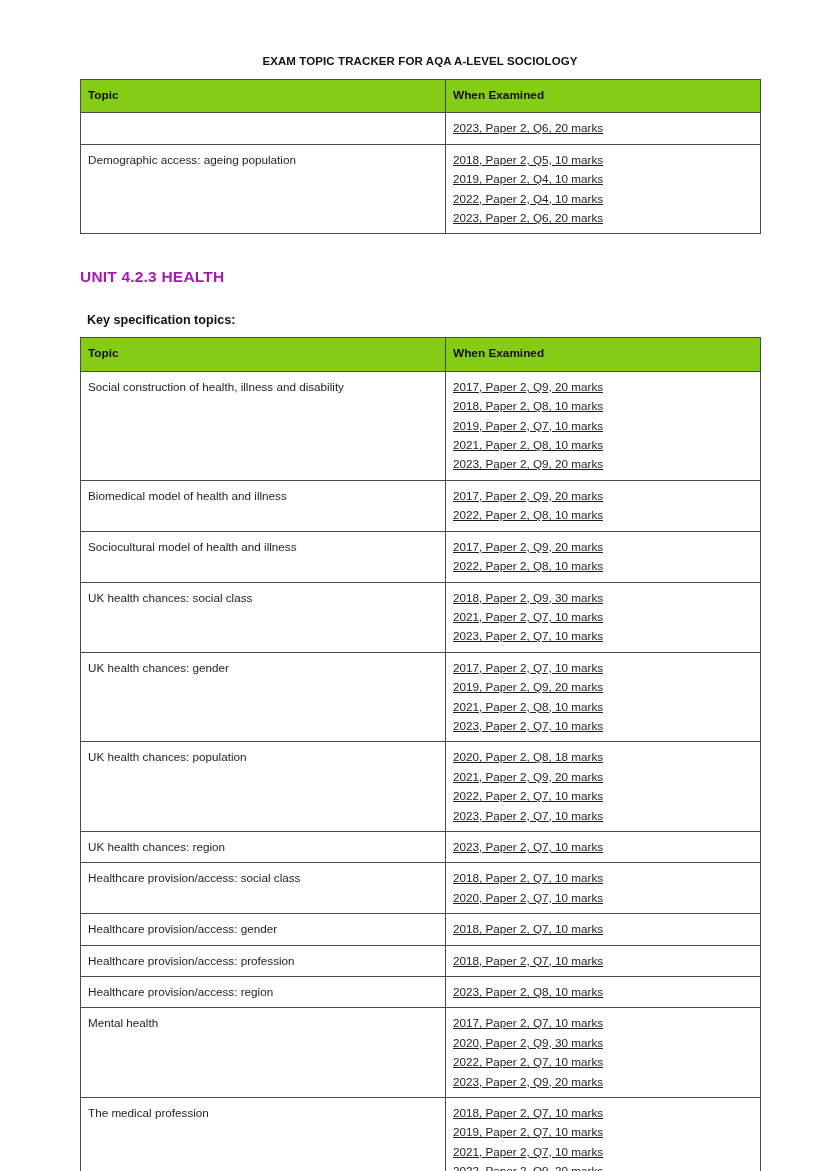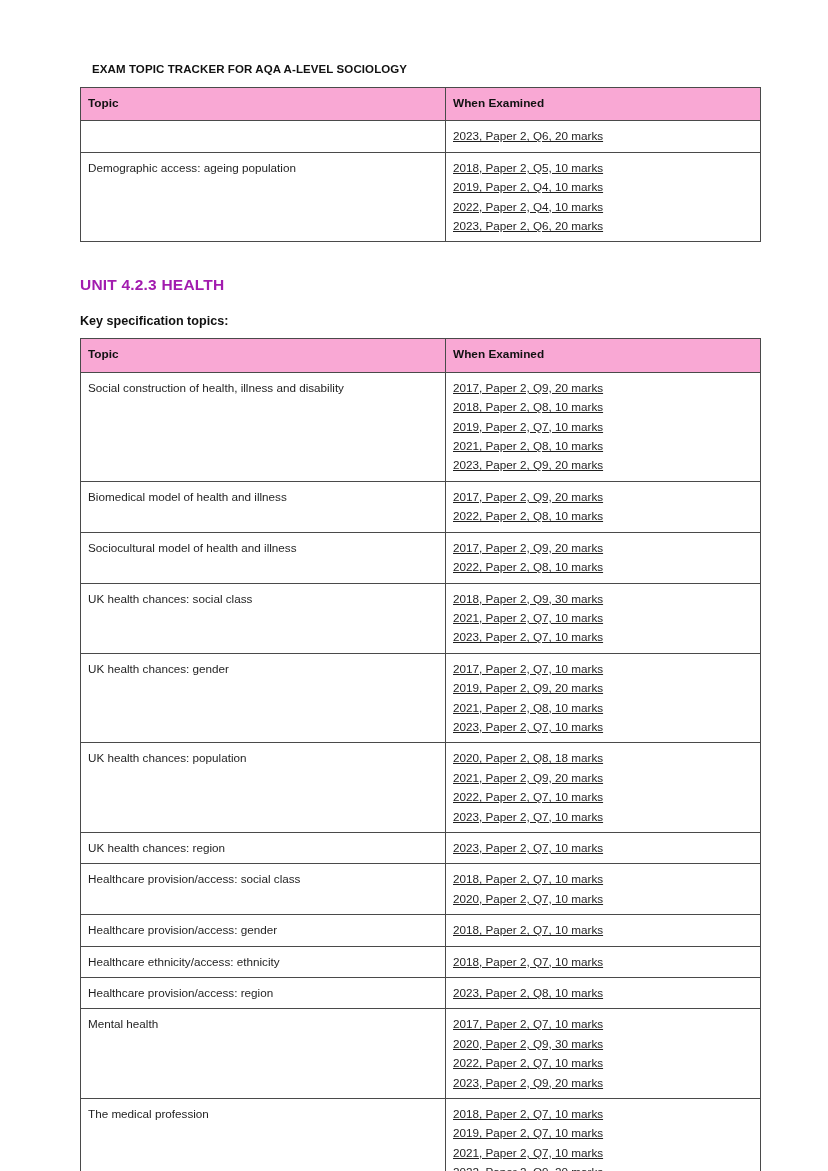--- a/index.html
+++ b/index.html
@@ -21,23 +21,24 @@
     height: 1171px;
     box-sizing: border-box;
     padding: 0 68px;
   }
 
   .doc-title {
     font-size: 11.5px;
     font-weight: bold;
     letter-spacing: 0.1px;
     color: #111111;
-    margin: 12px;
+    margin: 4px;
     padding-top: 51px;
     padding-left: 12px;
+    text-align: center;
   }
 
   table.tracker {
     border-collapse: collapse;
     width: 680px;
     margin-left: 12px;
     table-layout: fixed;
     border: 1.2px solid #4a4a4a;
   }
   table.tracker.t-top {
@@ -52,21 +53,21 @@
   table.tracker th,
   table.tracker td {
     border: 1.2px solid #4a4a4a;
     vertical-align: top;
     padding: 5px 7px 6px 7px;
     font-size: 11.7px;
     line-height: 19.4px;
     text-align: left;
   }
   table.tracker thead th {
-    background: #f9a8d4;
+    background: #84cc16;
     font-weight: bold;
     font-size: 11.8px;
     padding-top: 6px;
     padding-bottom: 7px;
     color: #111111;
   }
   table.tracker td {
     font-weight: normal;
     color: #1f1f1f;
   }
@@ -83,21 +84,21 @@
     font-weight: bold;
     letter-spacing: 0.2px;
     margin: 0;
     padding-top: 34px;
     padding-left: 12px;
   }
   .sub-heading {
     font-size: 12.6px;
     font-weight: bold;
     color: #111111;
-    margin: 0;
+    margin: 7px;
     padding-top: 20px;
     padding-left: 12px;
   }
 </style>
 </head>
 <body>
 
 <div class="page">
 
   <h1 class="doc-title">EXAM TOPIC TRACKER FOR AQA A-LEVEL SOCIOLOGY</h1>
@@ -211,21 +212,21 @@
             <span class="when-line">2020, Paper 2, Q7, 10 marks</span>
           </td>
         </tr>
         <tr>
           <td>Healthcare provision/access: gender</td>
           <td>
             <span class="when-line">2018, Paper 2, Q7, 10 marks</span>
           </td>
         </tr>
         <tr>
-          <td>Healthcare ethnicity/access: ethnicity</td>
+          <td>Healthcare provision/access: profession</td>
           <td>
             <span class="when-line">2018, Paper 2, Q7, 10 marks</span>
           </td>
         </tr>
         <tr>
           <td>Healthcare provision/access: region</td>
           <td>
             <span class="when-line">2023, Paper 2, Q8, 10 marks</span>
           </td>
         </tr>

